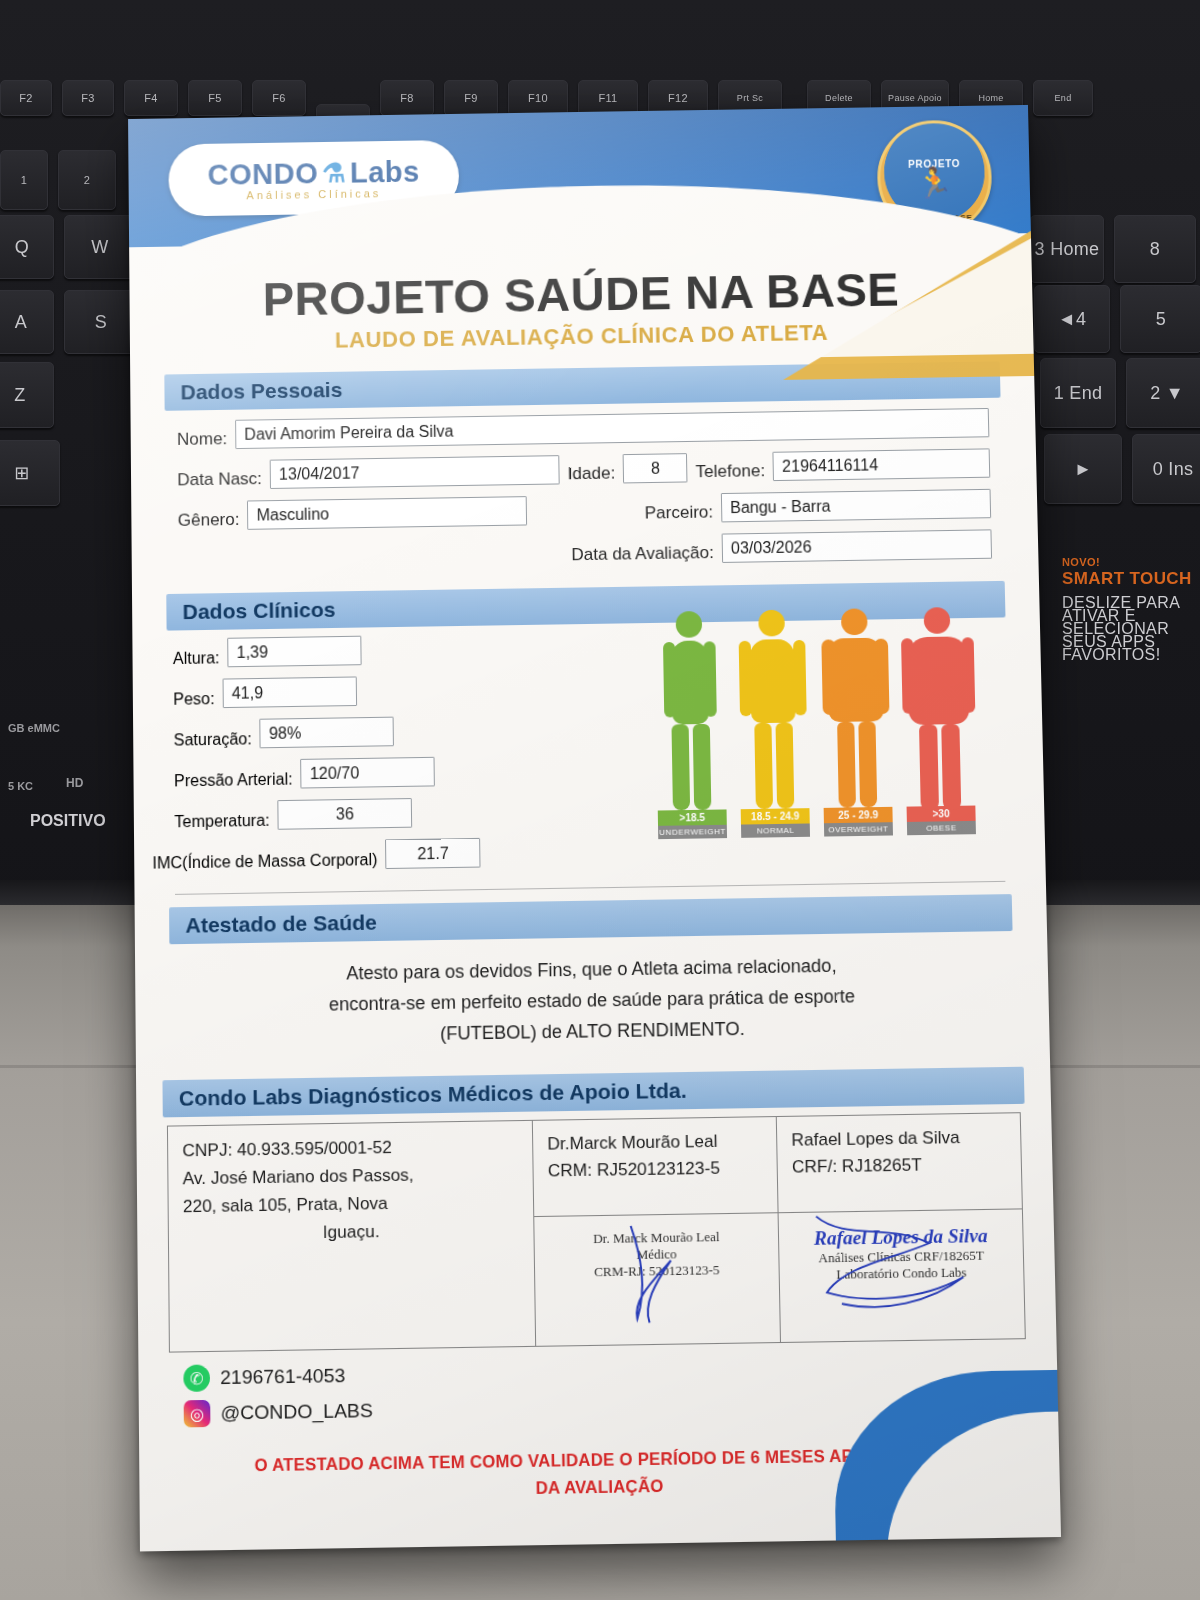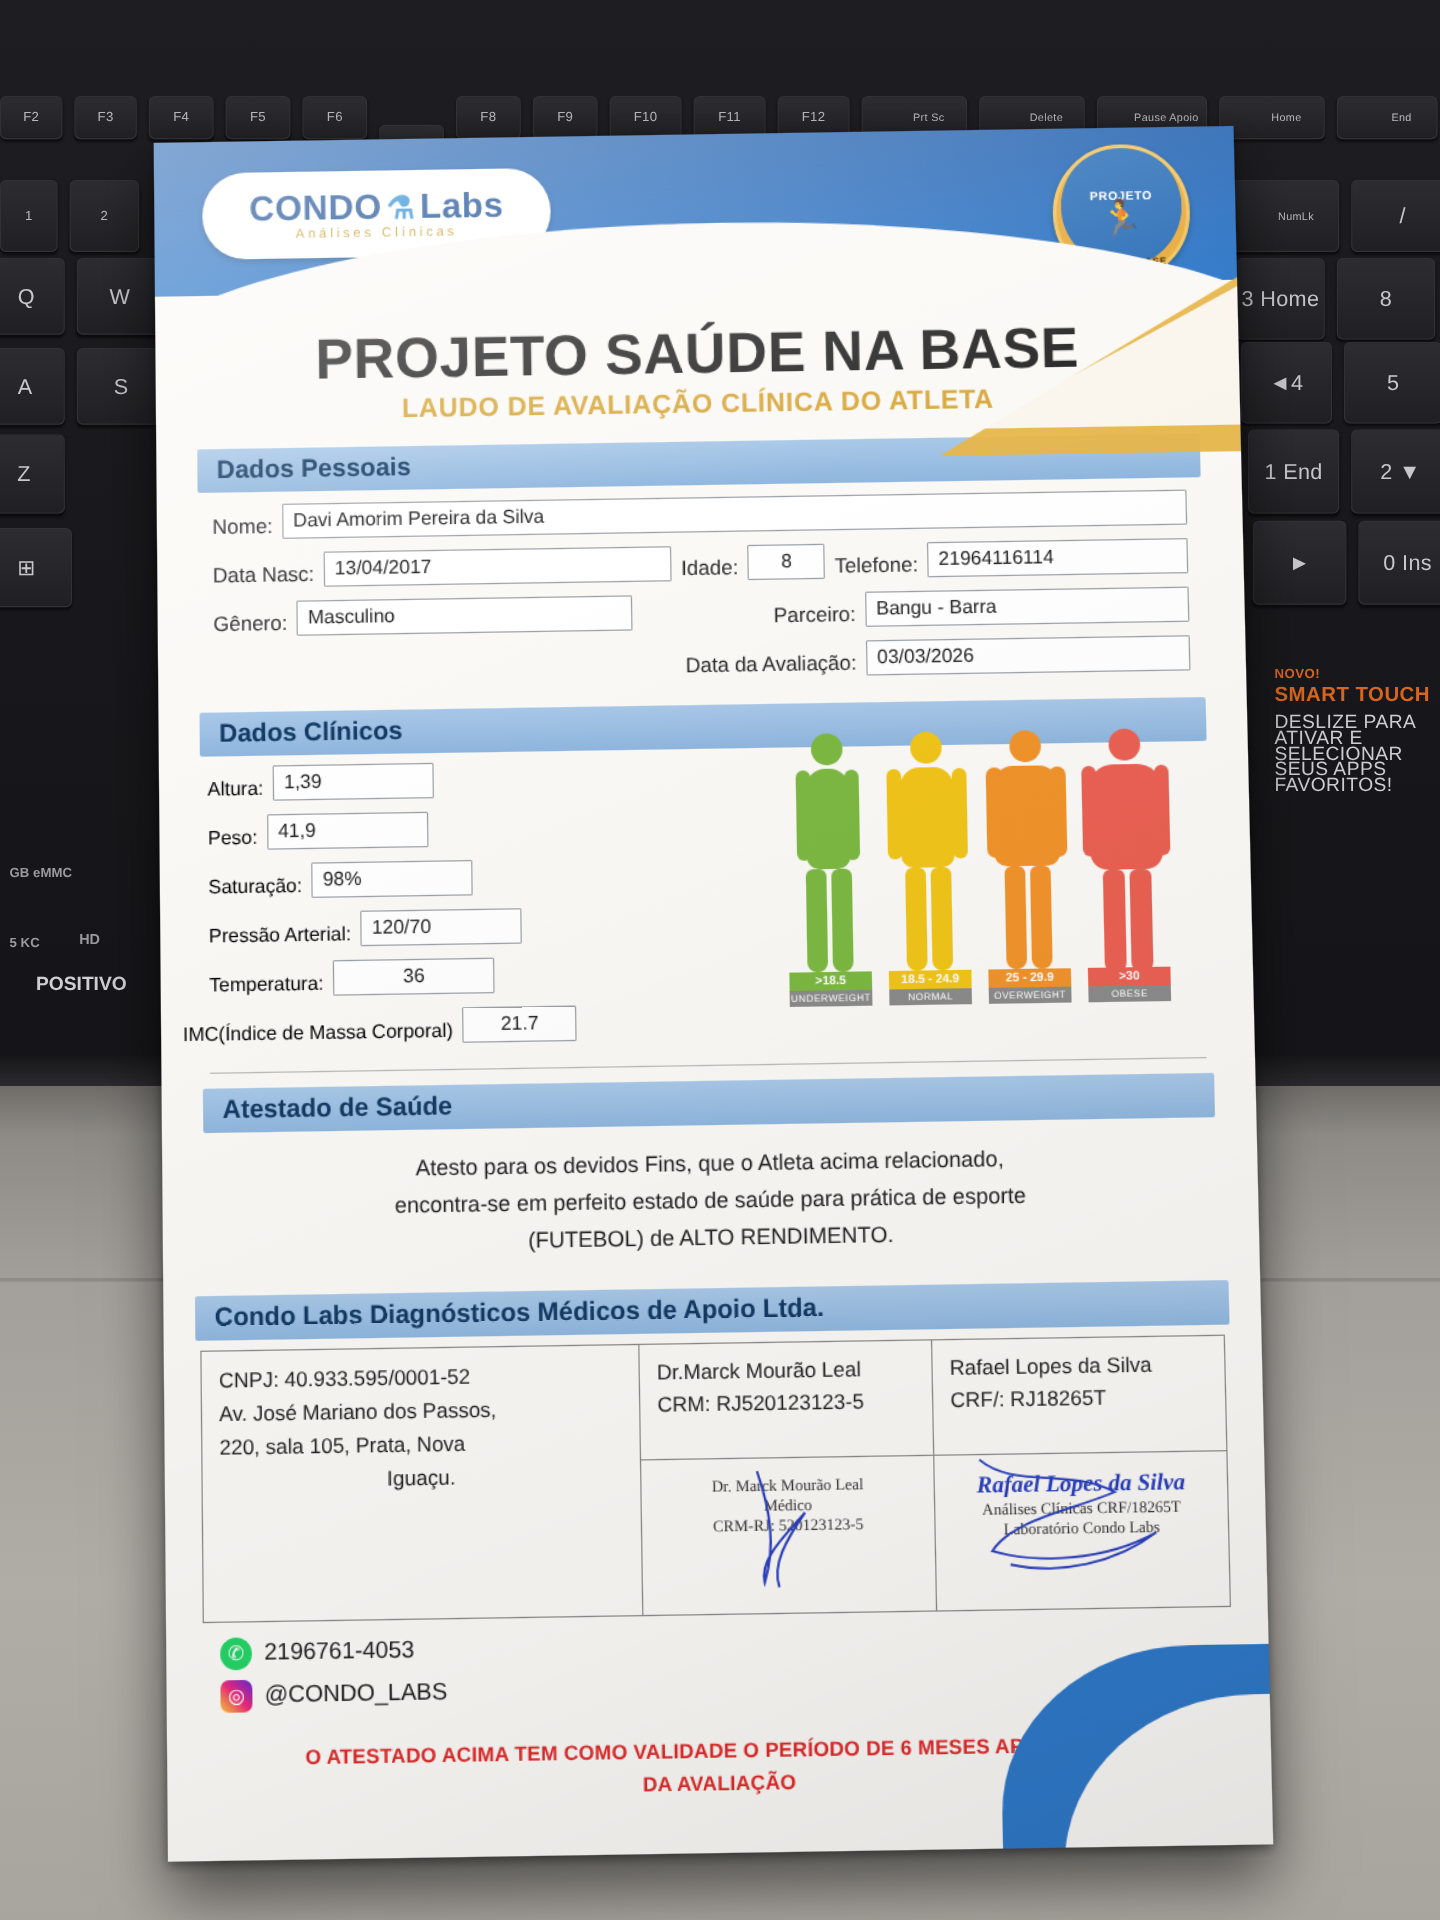--- a/index.html
+++ b/index.html
@@ -34,21 +34,21 @@
     border: 1px solid #313137;
     border-radius: 5px;
     color: #b9b9bd;
     font-size: 11px;
     display: flex;
     align-items: center;
     justify-content: center;
     box-shadow: 0 2px 2px rgba(0,0,0,.55);
     letter-spacing: .3px;
   }
-  .key.small { font-size: 9px; padding-left: 24px; }
+  .key.small { font-size: 9px; }
   .key.lg { font-size: 18px; color: #c8c8cc; }
   .desk {
     position: absolute;
     left: 0; top: 905px; width: 1200px; height: 695px;
     background: linear-gradient(180deg, #6f6c68 0%, #8e8b86 6%, #a39f9a 24%, #b0aca6 60%, #a8a49e 100%);
   }
   .desk:after{
     content:"";
     position:absolute; left:0; top:160px; width:1200px; height:3px;
     background: rgba(0,0,0,.12);
@@ -320,33 +320,29 @@
       <div class="key" style="width:52px;height:34px;">F4</div>
       <div class="key" style="width:52px;height:34px;">F5</div>
       <div class="key" style="width:52px;height:34px;">F6</div>
       <div class="key" style="width:52px;height:34px;margin-top:24px;">F7</div>
       <div class="key" style="width:52px;height:34px;">F8</div>
       <div class="key" style="width:52px;height:34px;">F9</div>
       <div class="key" style="width:58px;height:34px;">F10</div>
       <div class="key" style="width:58px;height:34px;">F11</div>
       <div class="key" style="width:58px;height:34px;">F12</div>
       <div class="key small" style="width:62px;height:34px;">Prt Sc</div>
-      <div class="key small" style="width:62px;height:34px;">Delete</div>
+      <div class="key small" style="width:62px;height:34px;margin-left:15px;">Delete</div>
       <div class="key small" style="width:66px;height:34px;">Pause Apoio</div>
       <div class="key small" style="width:62px;height:34px;">Home</div>
       <div class="key small" style="width:58px;height:34px;">End</div>
     </div>
 
     <div class="kb-row" style="left:0px; top:150px;">
       <div class="key" style="width:46px;height:58px;">1</div>
       <div class="key" style="width:56px;height:58px;">2</div>
-    </div>
-    <div class="kb-row" style="left:1020px; top:150px;">
-      <div class="key small" style="width:70px;height:58px;">NumLk</div>
-      <div class="key lg" style="width:84px;height:58px;">/</div>
     </div>
 
     <div class="kb-row" style="left:-10px; top:215px;">
       <div class="key lg" style="width:62px;height:62px;">Q</div>
       <div class="key lg" style="width:70px;height:62px;">W</div>
     </div>
     <div class="kb-row" style="left:1030px; top:215px;">
       <div class="key lg" style="width:72px;height:66px;">3 Home</div>
       <div class="key lg" style="width:80px;height:66px;">8</div>
     </div>

